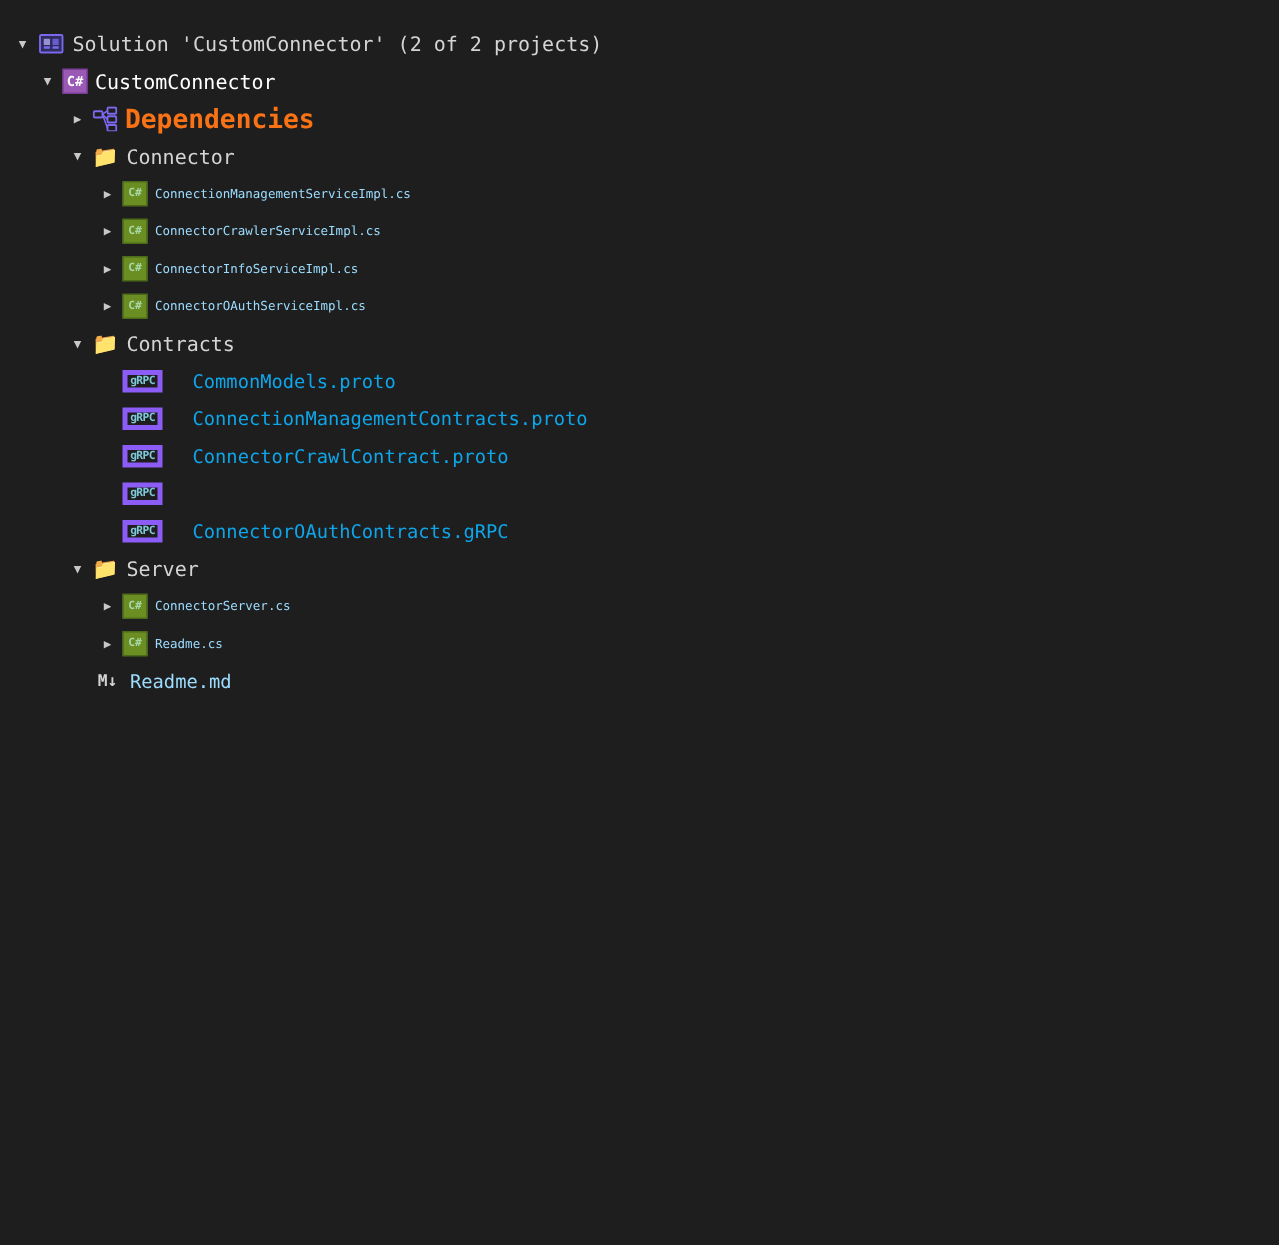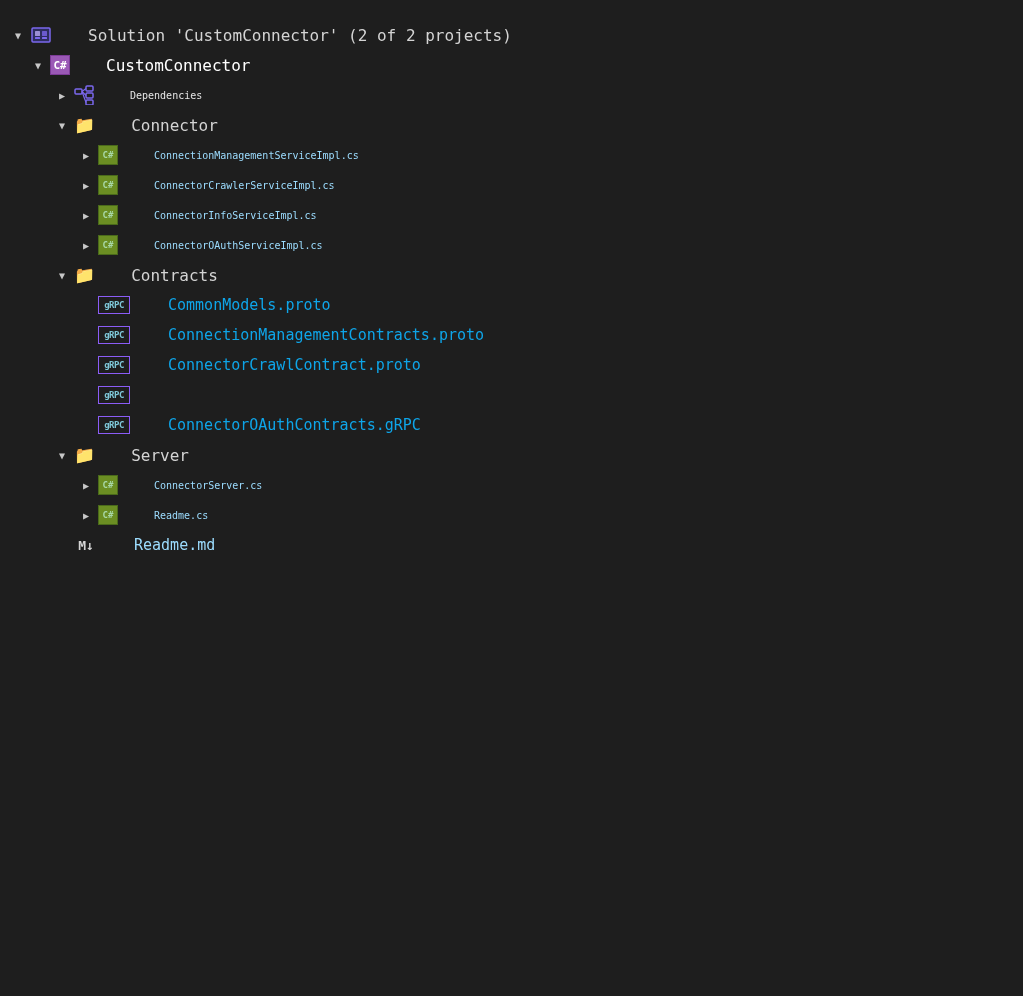--- a/index.html
+++ b/index.html
@@ -107,41 +107,40 @@
     
     .icon-proto {
       color: #7ec8d8;
       font-size: 9px;
       font-weight: bold;
       width: 32px;
       height: 18px;
       display: inline-flex;
       align-items: center;
       justify-content: center;
-      border: 1px solid #8b5cf6;
-      margin-right: 8px;
+      border: 4px solid #8b5cf6;
+      margin-right: 24px;
       letter-spacing: -0.5px;
       text-align: right;
     }
 
     
     .icon-markdown {
       color: #d4d4d4;
       font-size: 10px;
       font-weight: bold;
       width: 24px;
       height: 18px;
       display: inline-flex;
       align-items: center;
       justify-content: center;
     }
 
     .item-label {
       font-size: 15px;
-      margin-left: 30px;
     }
 
     .label-project {
       color: #ffffff;
       font-weight: normal;
       font-size: 16px;
     }
 
     .label-solution {
       color: #d4d4d4;
@@ -162,22 +161,23 @@
       color: #0ea5e9;
       font-size: 15px;
     }
 
     .label-md {
       color: #9cdcfe;
       font-size: 15px;
     }
 
     .label-deps {
-      color: #e5e5e5;
-      font-size: 10px;
+      color: #f97316;
+      font-size: 21px;
+      font-weight: bold;
     }
 
     
     .solution-svg {
       width: 22px;
       height: 22px;
     }
 
     
     .deps-svg {

